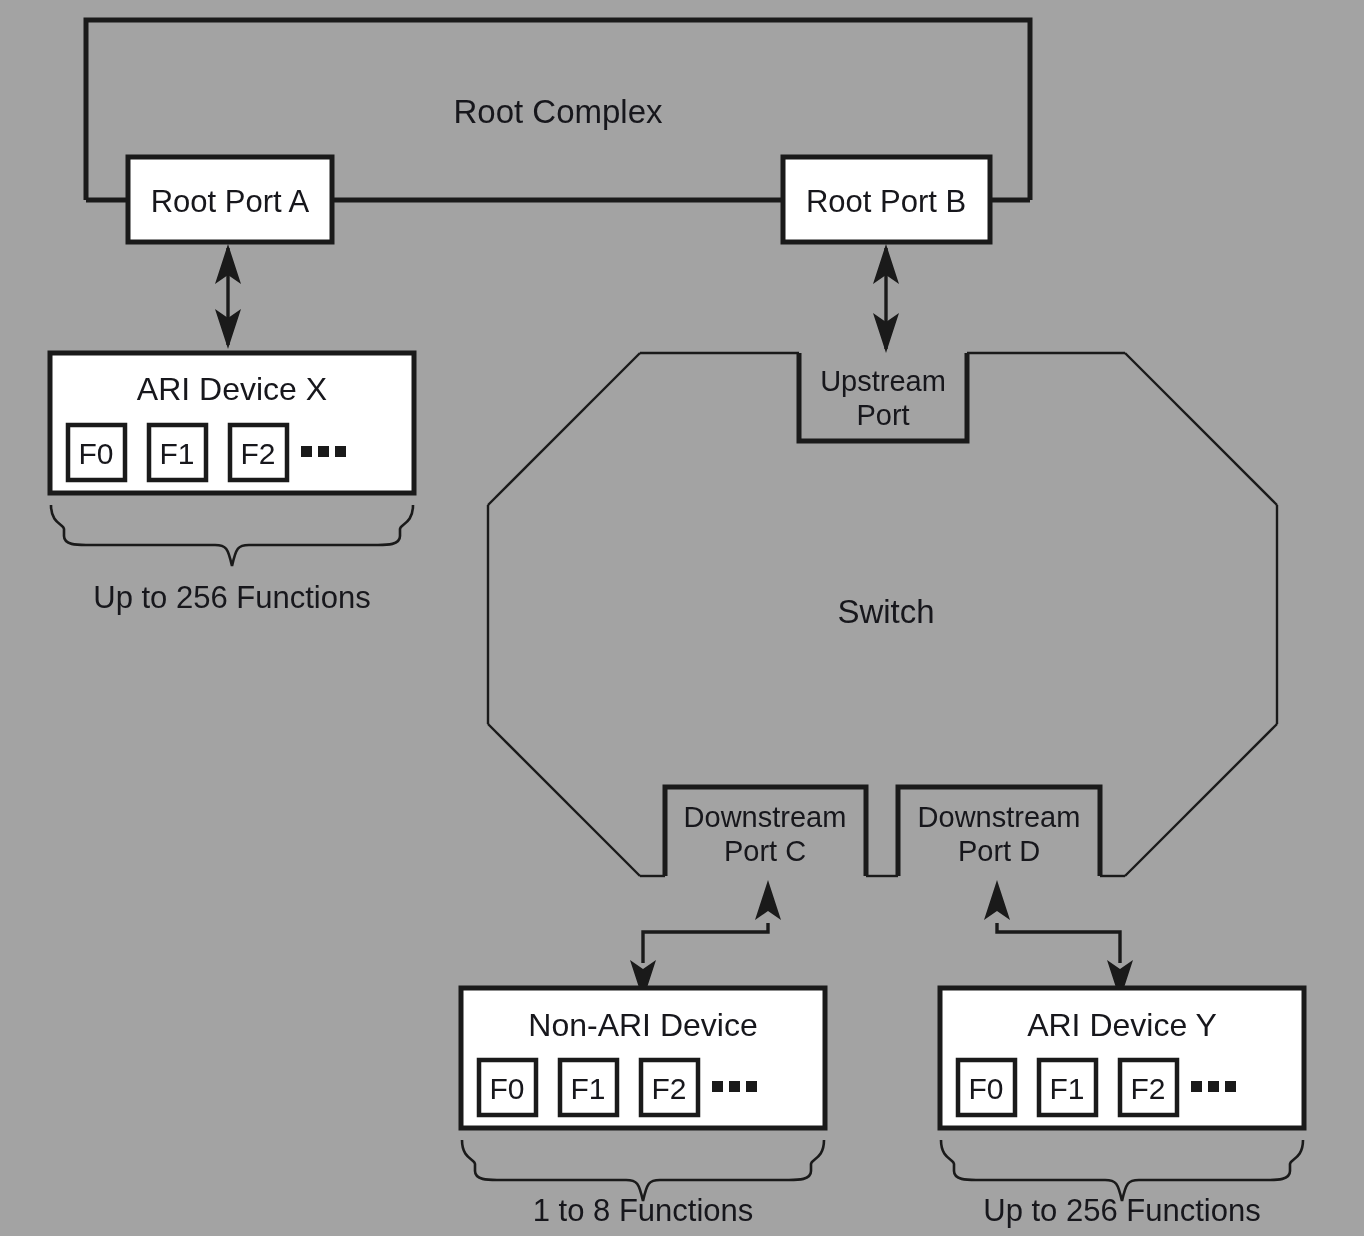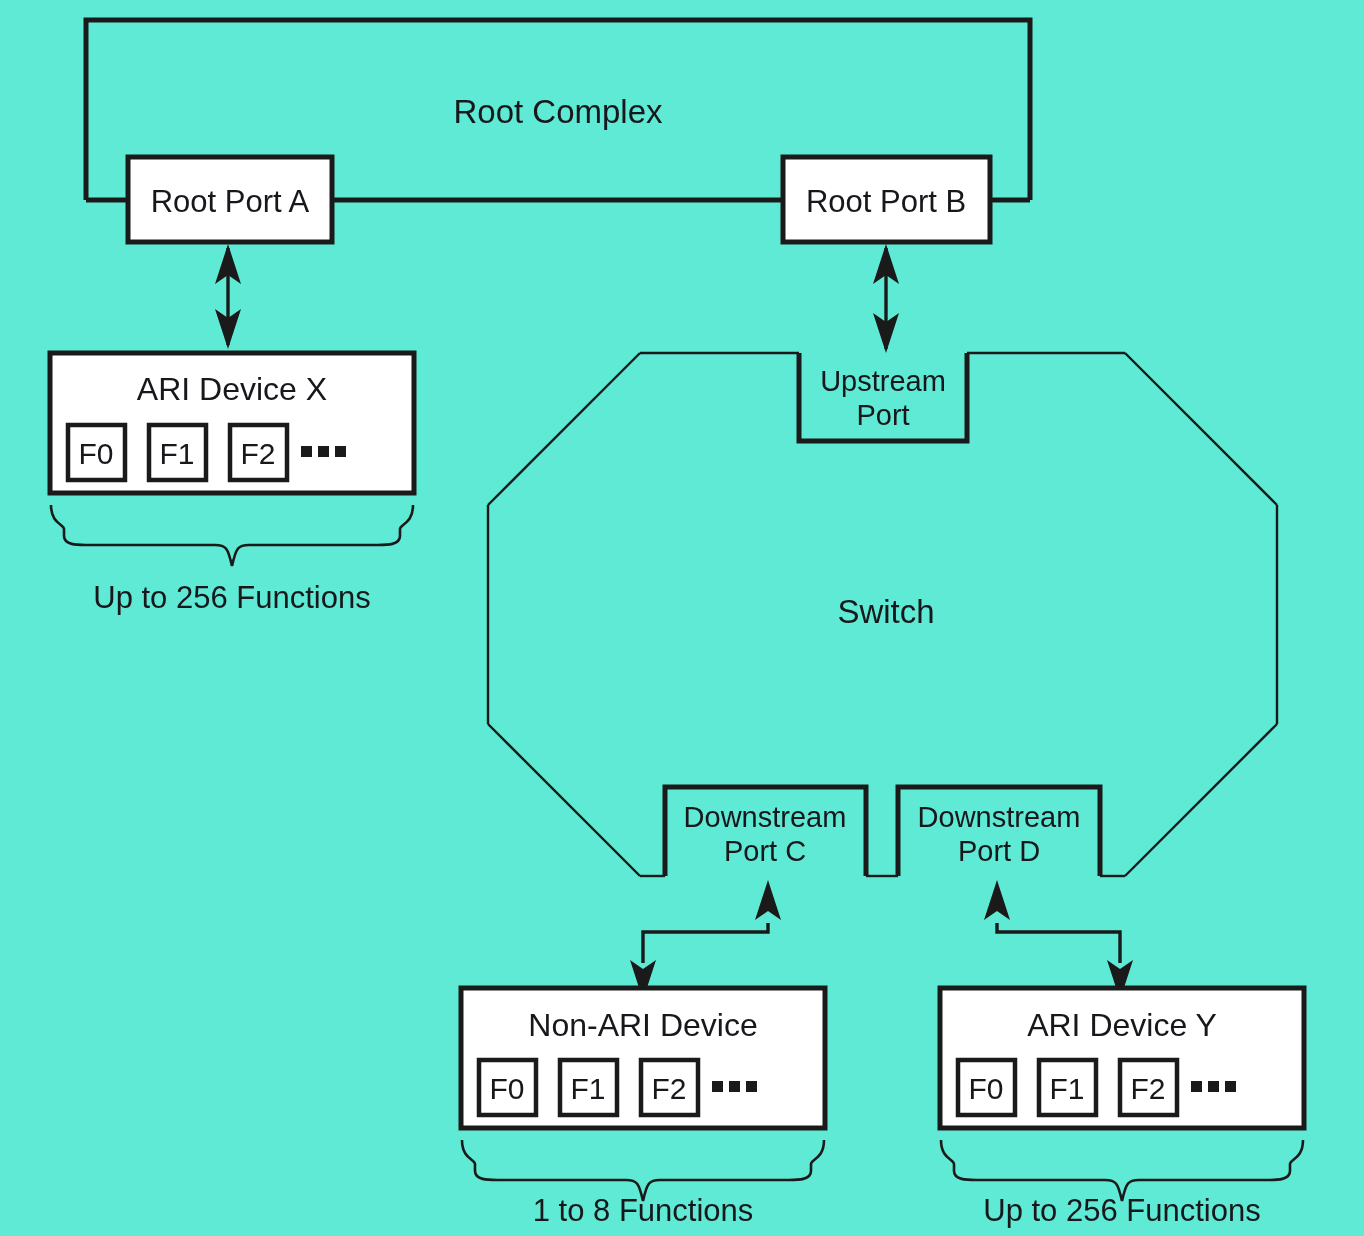--- a/index.html
+++ b/index.html
@@ -4,21 +4,21 @@
 <style>
   html, body {
     margin: 0;
     padding: 0;
     background: #ffffff;
   }
   #diagram-root {
     position: relative;
     width: 1364px;
     height: 1236px;
-    background: #5eead4;
+    background: #a3a3a3;
     font-family: "Liberation Sans", sans-serif;
     overflow: hidden;
   }
   svg#diagram-svg {
     display: block;
     width: 1364px;
     height: 1236px;
   }
   .box-thick {
     fill: #ffffff;

